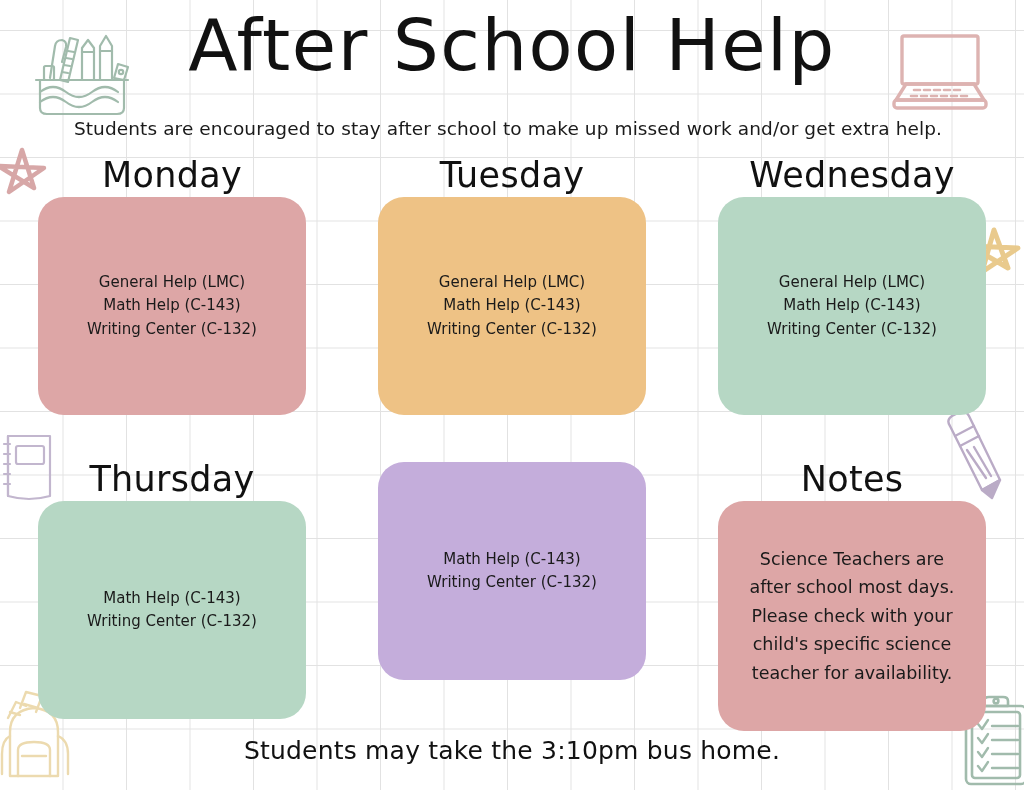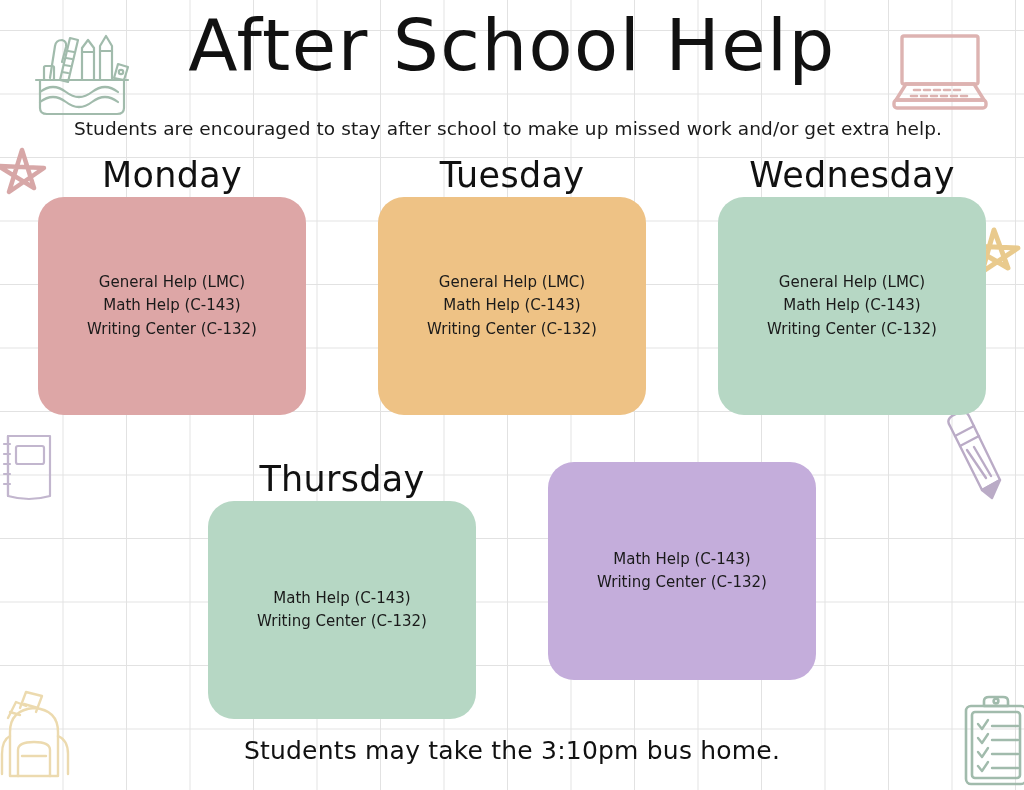--- a/index.html
+++ b/index.html
@@ -286,18 +286,24 @@
       </div>
     </div>
 
     <div class="day-col">
       <div class="card" style="background:#c4addb;">
         <div class="card-line">Math Help (C-143)</div>
         <div class="card-line">Writing Center (C-132)</div>
       </div>
     </div>
 
+    <div class="day-col">
+      <div class="day-heading">Notes</div>
+      <div class="card notes-card" style="background:#dda6a6;">
+        <div class="notes-text">Science Teachers are after school most days. Please check with your child's specific science teacher for availability.</div>
+      </div>
+    </div>
 
   </div>
 
   <div class="footer">Students may take the 3:10pm bus home.</div>
 
 </div>
 
 </body></html>

